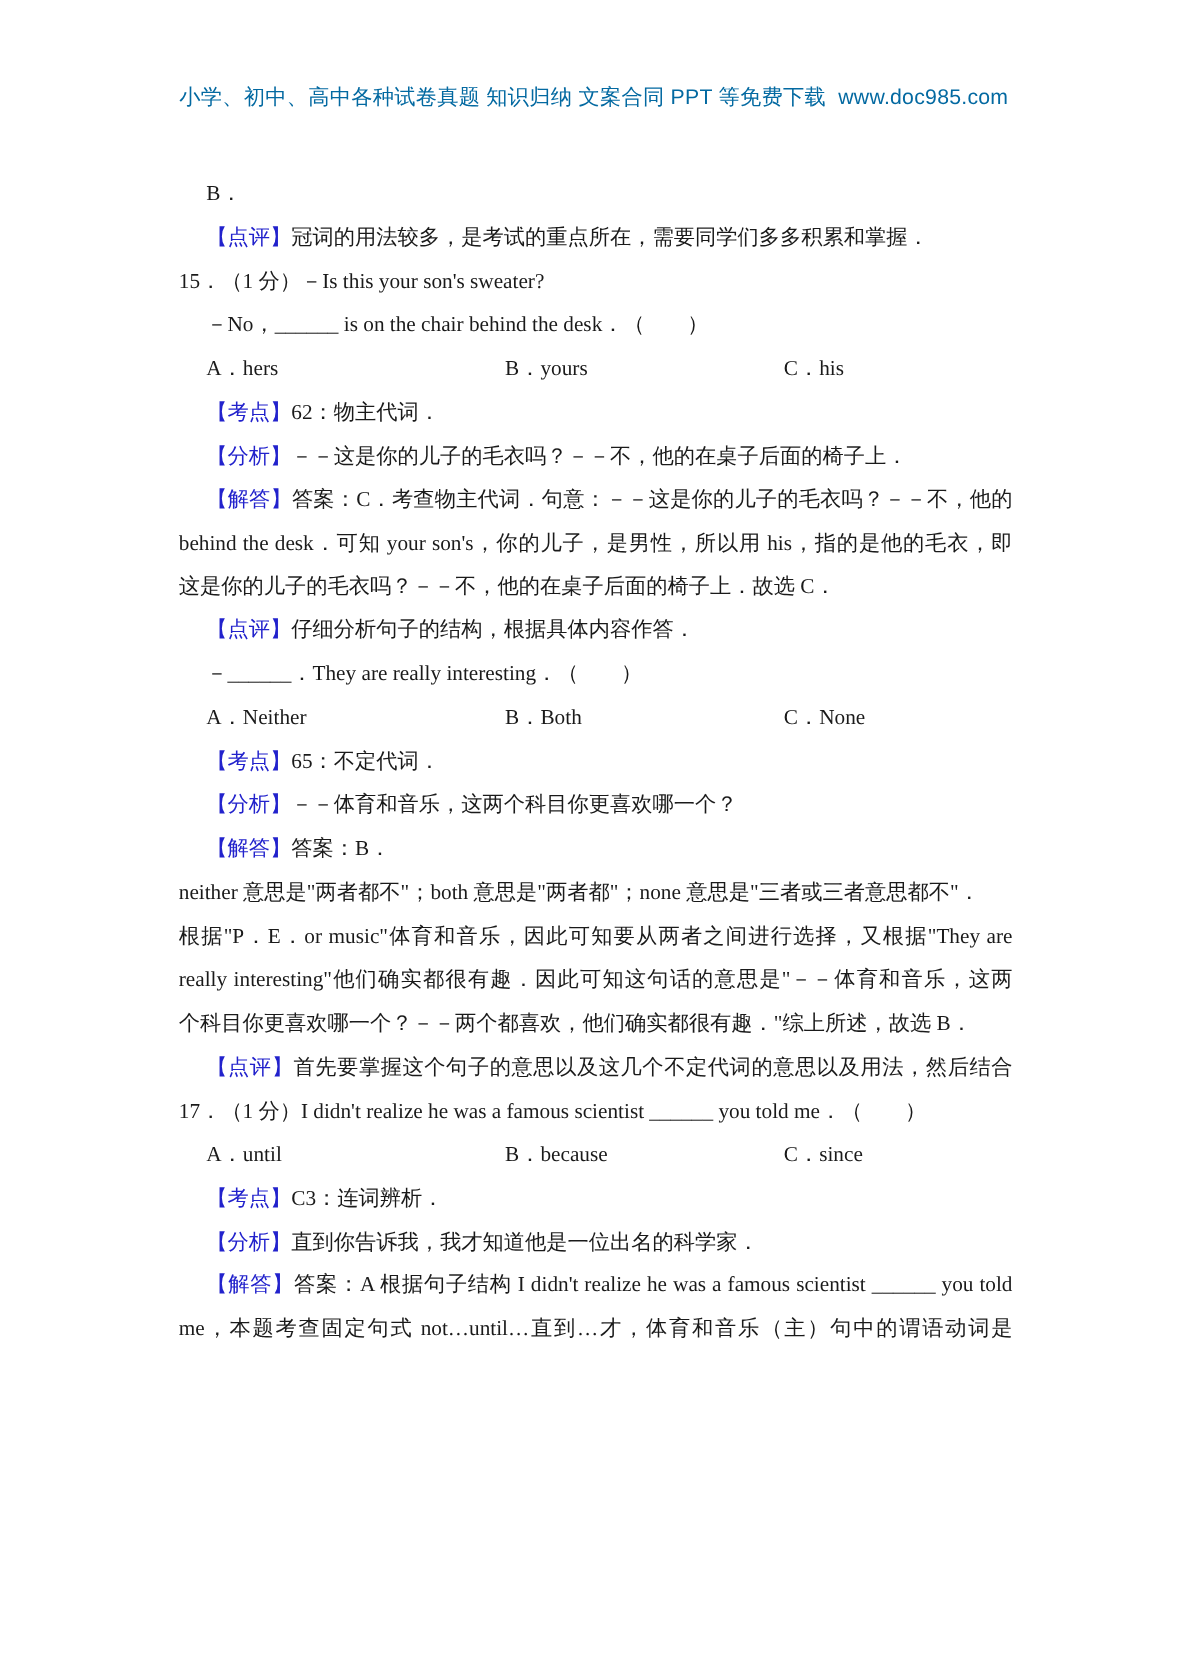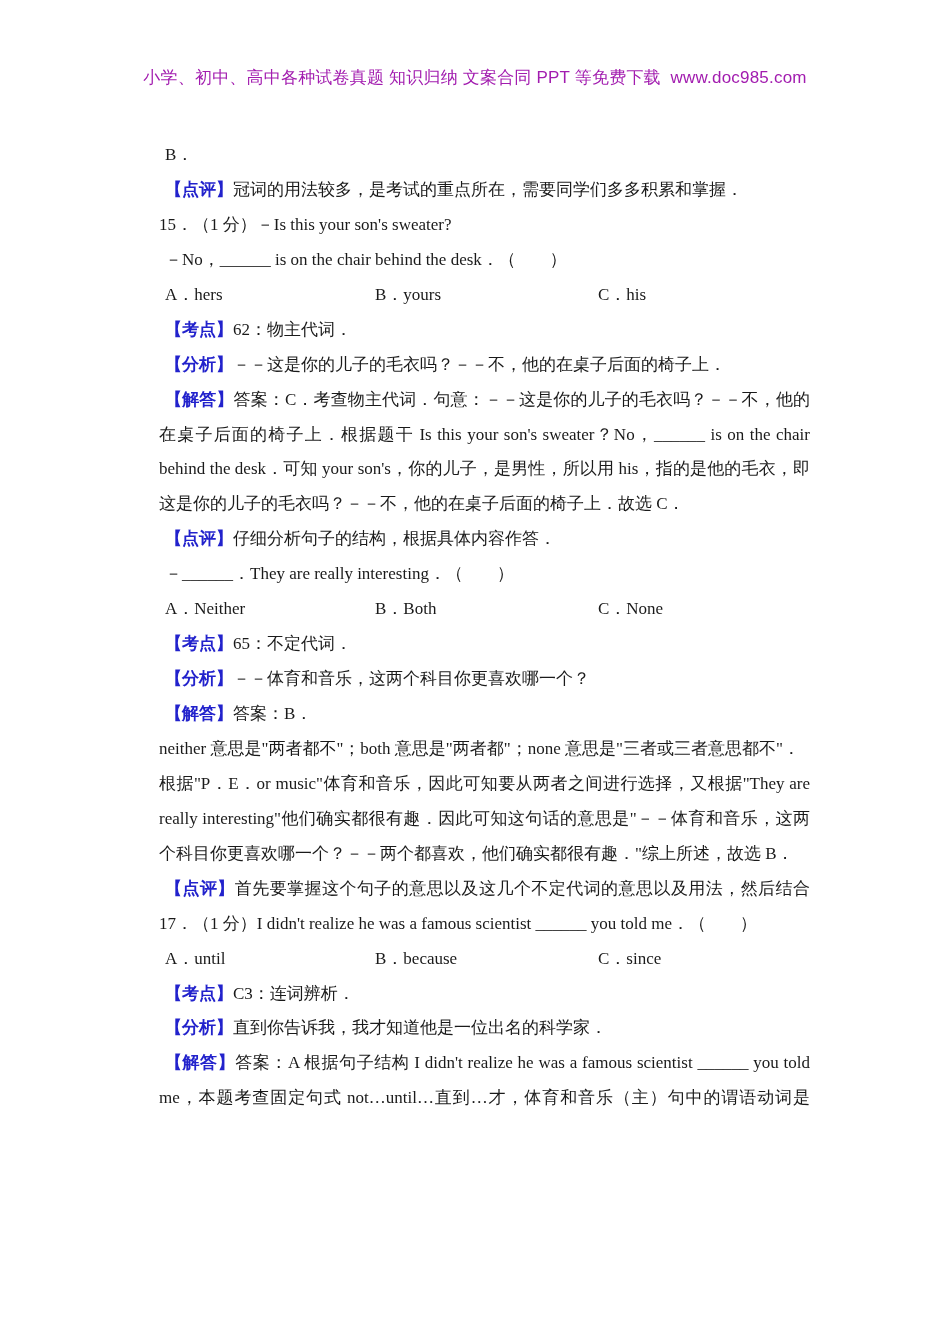--- a/index.html
+++ b/index.html
@@ -14,63 +14,62 @@
     width: 950px; height: 1344px;
     background: #ffffff;
     overflow: hidden;
   }
   .site-header {
     position: absolute;
     top: 66px; left: 0; width: 950px;
     text-align: center;
     font-family: "Liberation Sans", "DejaVu Sans", sans-serif;
     font-size: 17px;
-    color: #a21caf;
+    color: #0369a1;
     letter-spacing: 0.2px;
     white-space: pre;
   }
   .doc {
     position: absolute;
     left: 143px; top: 138px;
     width: 667px;
     font-size: 17px;
   }
   .line {
     height: 34.95px;
     line-height: 34.95px;
     white-space: pre;
     overflow: hidden;
   }
   .line.sub { margin-left: 22px; }
-  .line.q, .line.cont { margin-left: 16px; }
+  .line.q, .line.cont { margin-left: 0; }
   .line.fill {
     white-space: normal;
     text-align: justify;
     text-align-last: justify;
   }
-  .tag { color: var(--tag-color, #2222cc); font-weight: bold; }
+  .tag { color: var(--tag-color, #2222cc); }
   .opt { display: inline-block; }
   .opt0 { width: 210px; }
-  .opt1 { width: 223px; }
+  .opt1 { width: 223px; margin-left: 29px; }
 </style>
 </head>
 <body>
 
 <div class="page">
   <div class="site-header">小学、初中、高中各种试卷真题 知识归纳 文案合同 PPT 等免费下载  www.doc985.com</div>
   <div class="doc">
       <div class="line sub"><span>B．</span></div>
       <div class="line sub"><span class="tag">【点评】</span><span>冠词的用法较多，是考试的重点所在，需要同学们多多积累和掌握．</span></div>
       <div class="line q"><span>15．（1 分）－Is this your son's sweater?</span></div>
       <div class="line sub"><span>－No，______ is on the chair behind the desk．（　　）</span></div>
       <div class="line sub"><span class="opt opt0">A．hers</span><span class="opt opt1">B．yours</span><span class="opt opt2">C．his</span></div>
       <div class="line sub"><span class="tag">【考点】</span><span>62：物主代词．</span></div>
       <div class="line sub"><span class="tag">【分析】</span><span>－－这是你的儿子的毛衣吗？－－不，他的在桌子后面的椅子上．</span></div>
       <div class="line sub fill"><span class="tag">【解答】</span><span>答案：C．考查物主代词．句意：－－这是你的儿子的毛衣吗？－－不，他的</span></div>
-      <div class="line cont fill"><span>在桌子后面的椅子上．根据题干 Is this your son's sweater？No，______ is on the chair</span></div>
       <div class="line cont fill"><span>behind the desk．可知 your son's，你的儿子，是男性，所以用 his，指的是他的毛衣，即</span></div>
       <div class="line cont"><span>这是你的儿子的毛衣吗？－－不，他的在桌子后面的椅子上．故选 C．</span></div>
       <div class="line sub"><span class="tag">【点评】</span><span>仔细分析句子的结构，根据具体内容作答．</span></div>
       <div class="line sub"><span>－______．They are really interesting．（　　）</span></div>
       <div class="line sub"><span class="opt opt0">A．Neither</span><span class="opt opt1">B．Both</span><span class="opt opt2">C．None</span></div>
       <div class="line sub"><span class="tag">【考点】</span><span>65：不定代词．</span></div>
       <div class="line sub"><span class="tag">【分析】</span><span>－－体育和音乐，这两个科目你更喜欢哪一个？</span></div>
       <div class="line sub"><span class="tag">【解答】</span><span>答案：B．</span></div>
       <div class="line cont"><span>neither 意思是"两者都不"；both 意思是"两者都"；none 意思是"三者或三者意思都不"．</span></div>
       <div class="line cont fill"><span>根据"P．E．or music"体育和音乐，因此可知要从两者之间进行选择，又根据"They are</span></div>

